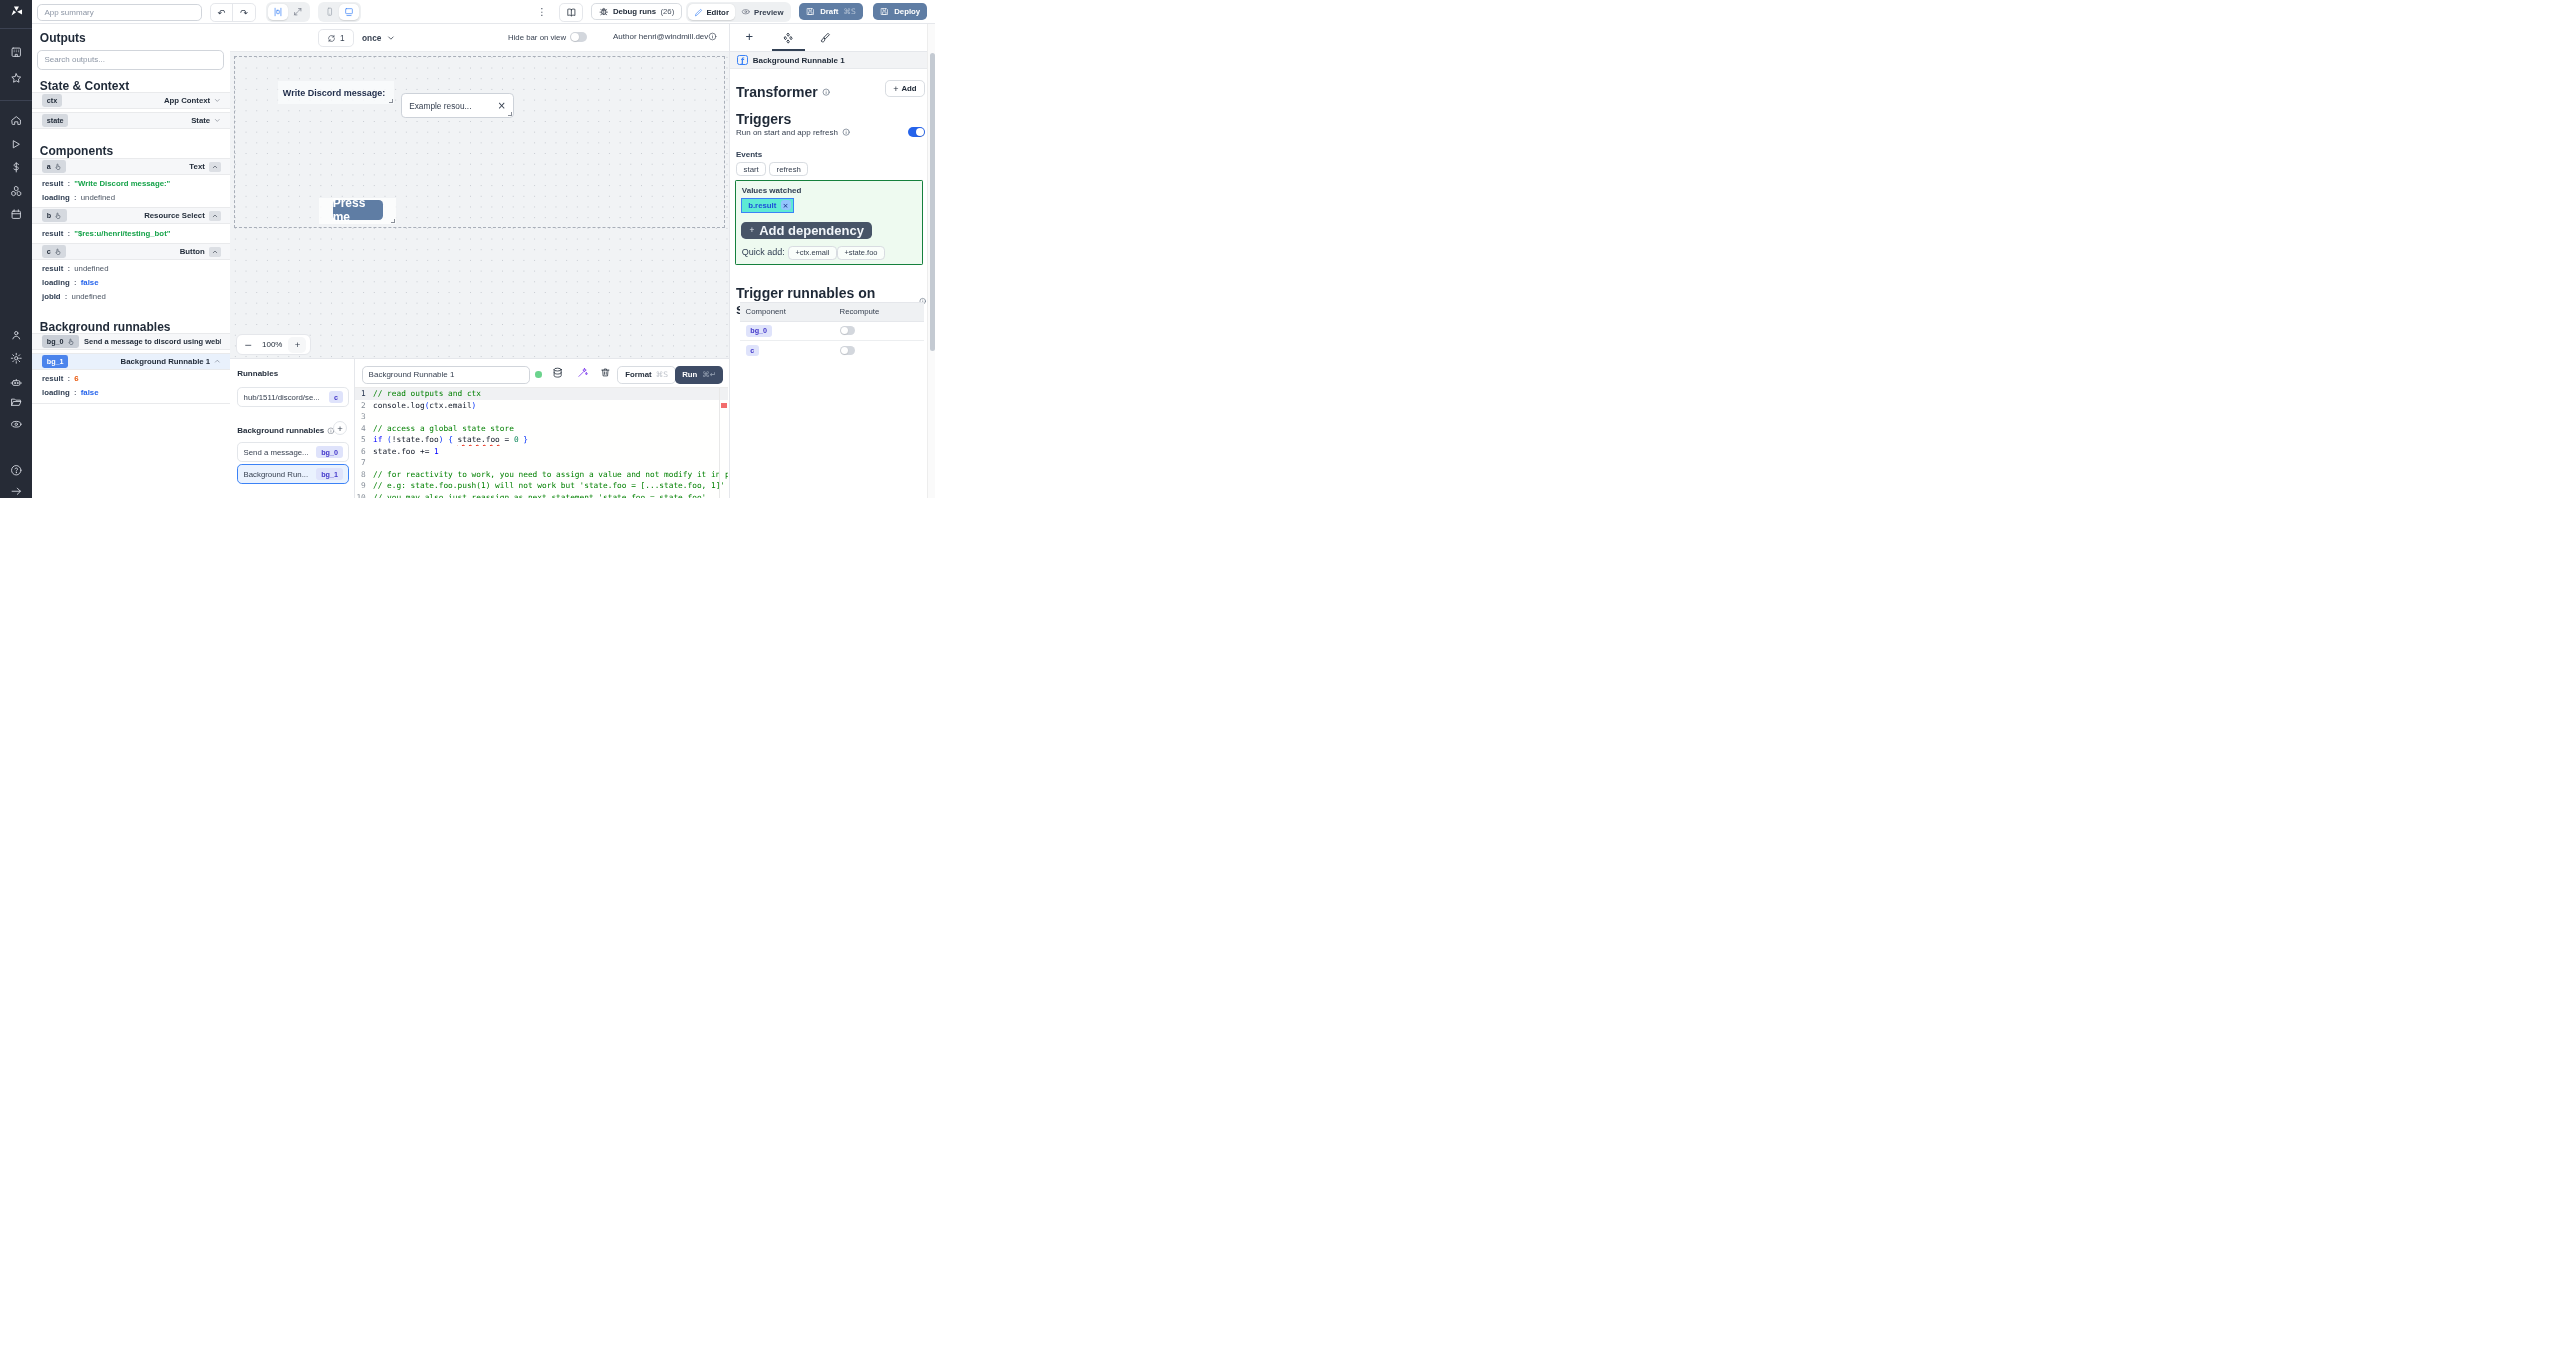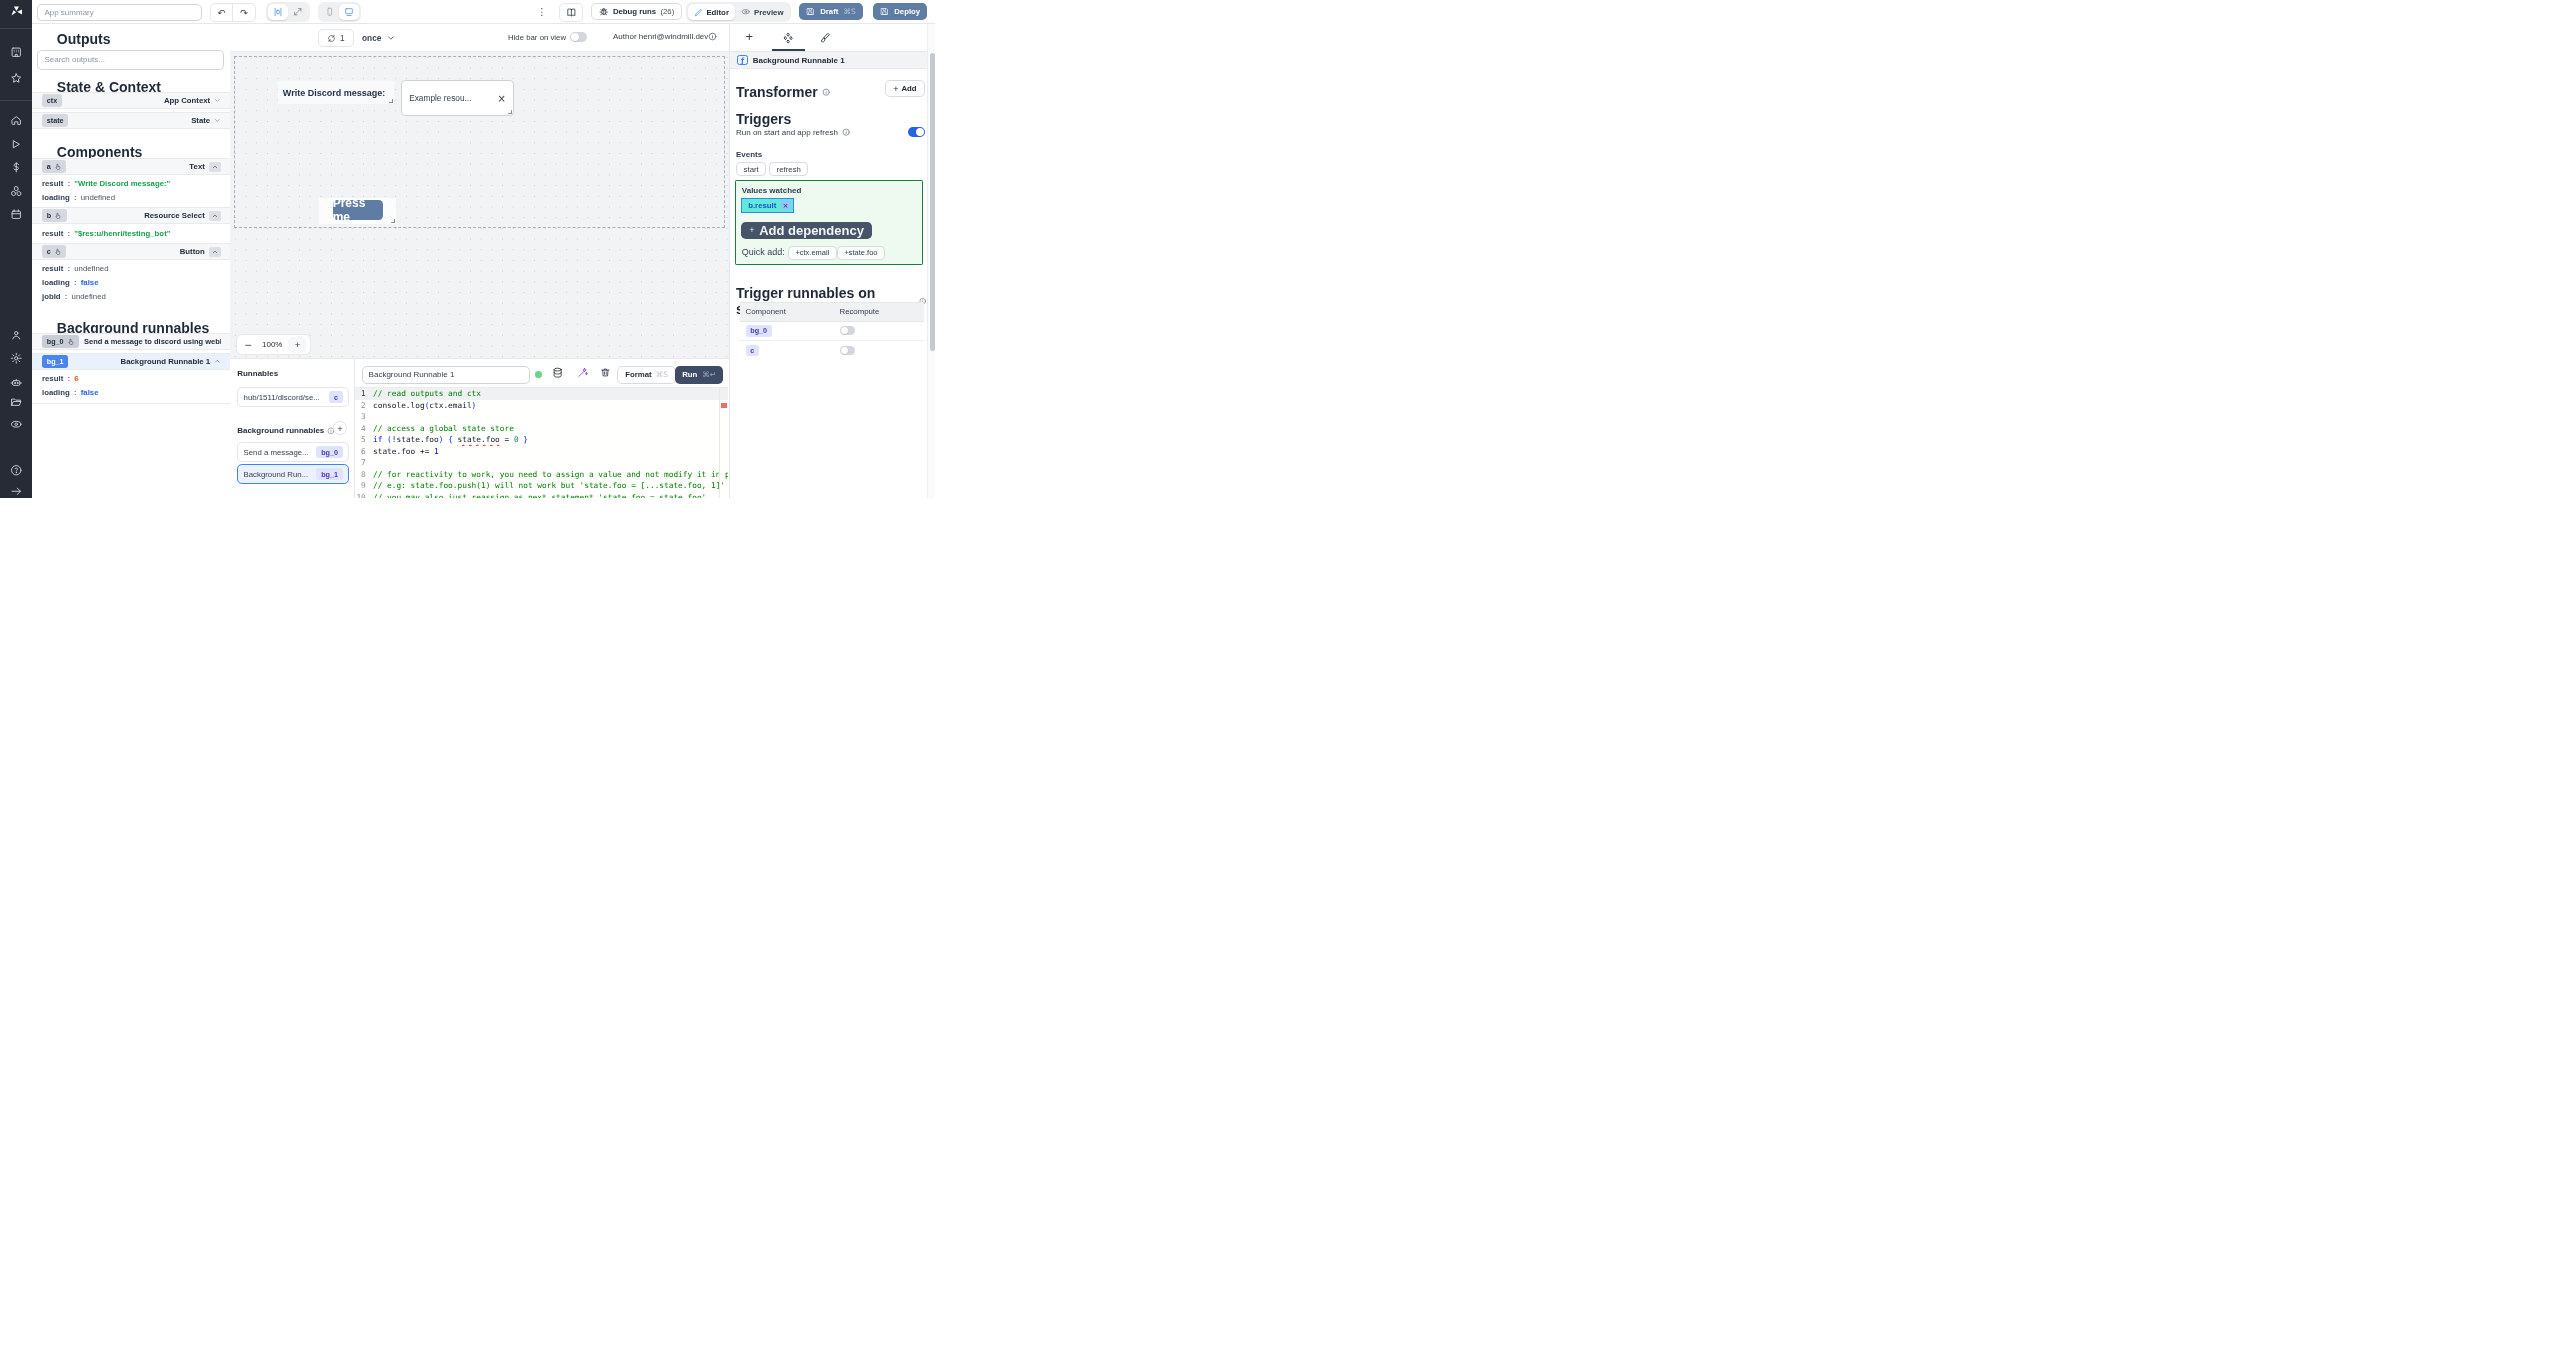--- a/index.html
+++ b/index.html
@@ -23,21 +23,21 @@
   .tb-btn { display:flex; align-items:center; justify-content:center; width:22px; height:17.3px; color:#374151; cursor:pointer; font-family:"DejaVu Sans",sans-serif; font-size:9.5px; }
   .seg { position:absolute; display:flex; align-items:center; background:#eef0f2; border-radius:6px; padding:1.8px; }
   .seg-cell { display:flex; align-items:center; justify-content:center; gap:3.6px; height:16px; border-radius:4.8px; padding:0 6px; color:#6b7280; cursor:pointer; font-size:7.8px; font-weight:700; }
   .seg-cell.on { background:#fff; box-shadow:0 0.6px 1.2px rgba(0,0,0,.12); color:#1f2937; }
   .pill-btn { position:absolute; display:flex; align-items:center; gap:4.2px; border:0.6px solid #d8dce1; border-radius:4.8px; background:#fff; height:17.3px; padding:0 7.2px; font-size:7.8px; font-weight:700; color:#1f2937; cursor:pointer; }
   .slate-btn { position:absolute; display:flex; align-items:center; gap:5px; border-radius:4.8px; background:#5f7da4; height:17.3px; padding:0 7.2px; font-size:7.8px; font-weight:700; color:#fff; cursor:pointer; }
   .kbd { font-family:"DejaVu Sans",sans-serif; font-weight:400; opacity:.65; font-size:7.5px; }
 
   
   #leftpanel { left:32px; top:24px; width:199px; height:474px; background:#fff; border-right:0.6px solid #e5e7eb; overflow:hidden; }
-  .sec-title { position:absolute; left:7.8px; font-size:14px; font-weight:700; color:#1f2937;margin-left:17px; }
+  .sec-title { position:absolute; left:7.8px; font-size:12px; font-weight:700; color:#1f2937; }
   .out-row { position:absolute; left:0; width:199px; height:17.3px; background:#f6f7f9; border-top:0.6px solid #e9eaec; border-bottom:0.6px solid #e9eaec; display:flex; align-items:center; padding:0 10px; cursor:pointer; }
   .idpill { display:inline-flex; align-items:center; gap:3px; background:#d5d9df; border-radius:2.4px; padding:1.8px 4.8px; font-size:7.2px; font-weight:700; color:#1f2937; }
   .row-right { margin-left:auto; display:flex; align-items:center; gap:4.2px; font-size:7.8px; font-weight:700; color:#1f2937; }
   .chevbox { width:12px; height:10px; background:#dcdfe4; border-radius:1.8px; display:flex; align-items:center; justify-content:center; color:#3f4754; }
   .kv { position:absolute; left:10px; font-size:7.8px; display:flex; gap:4.2px; align-items:baseline; }
   .kv .k { color:#334155; font-weight:600; }
   .kv .colon { color:#6b7280; font-weight:700; }
   .v-green { color:#16a34a; font-weight:700; }
   .v-gray { color:#4b5563; }
   .v-blue { color:#2563eb; font-weight:700; }
@@ -404,21 +404,21 @@
         <circle cx="12" cy="7.8" r=".9" fill="currentColor" stroke="none"></circle>
       </svg>
   </div>
 
   <div id="canvas" class="abs">
     <div class="dashed-frame"></div>
     <div class="abs" style="left:48px;top:29px;width:116px;height:23px;background:#fafbfdcc;display:flex;align-items:center;padding-left:4.8px">
       <span style="font-size:9px;font-weight:600;color:#23304d">Write Discord message:</span>
       <div class="handle"></div>
     </div>
-    <div class="abs" style="left:171px;top:28px;width:113px;height:36px;background:#fff;border:0.6px solid #cdd2d9;border-radius:4.2px;display:flex;align-items:center;padding:0 7.2px">
+    <div class="abs" style="left:171px;top:41px;width:113px;height:25px;background:#fff;border:0.6px solid #cdd2d9;border-radius:4.2px;display:flex;align-items:center;padding:0 7.2px">
       <span style="font-size:8.3px;color:#374151">Example resou...</span>
       <span style="margin-left:auto;font-size:10px;color:#374151;cursor:pointer;font-family:'DejaVu Sans',sans-serif">×</span>
       <div class="handle"></div>
     </div>
     <div class="abs" style="left:89px;top:146px;width:77px;height:26px;background:#fdfdfdd9">
       <div class="abs" style="left:13.7px;top:2.4px;width:50px;height:20px;background:#5f7da4;border-radius:4.2px;display:flex;align-items:center;justify-content:center;cursor:pointer">
         <span style="color:#fff;font-size:12px;font-weight:700">Press me</span>
       </div>
       <div class="handle"></div>
     </div>

